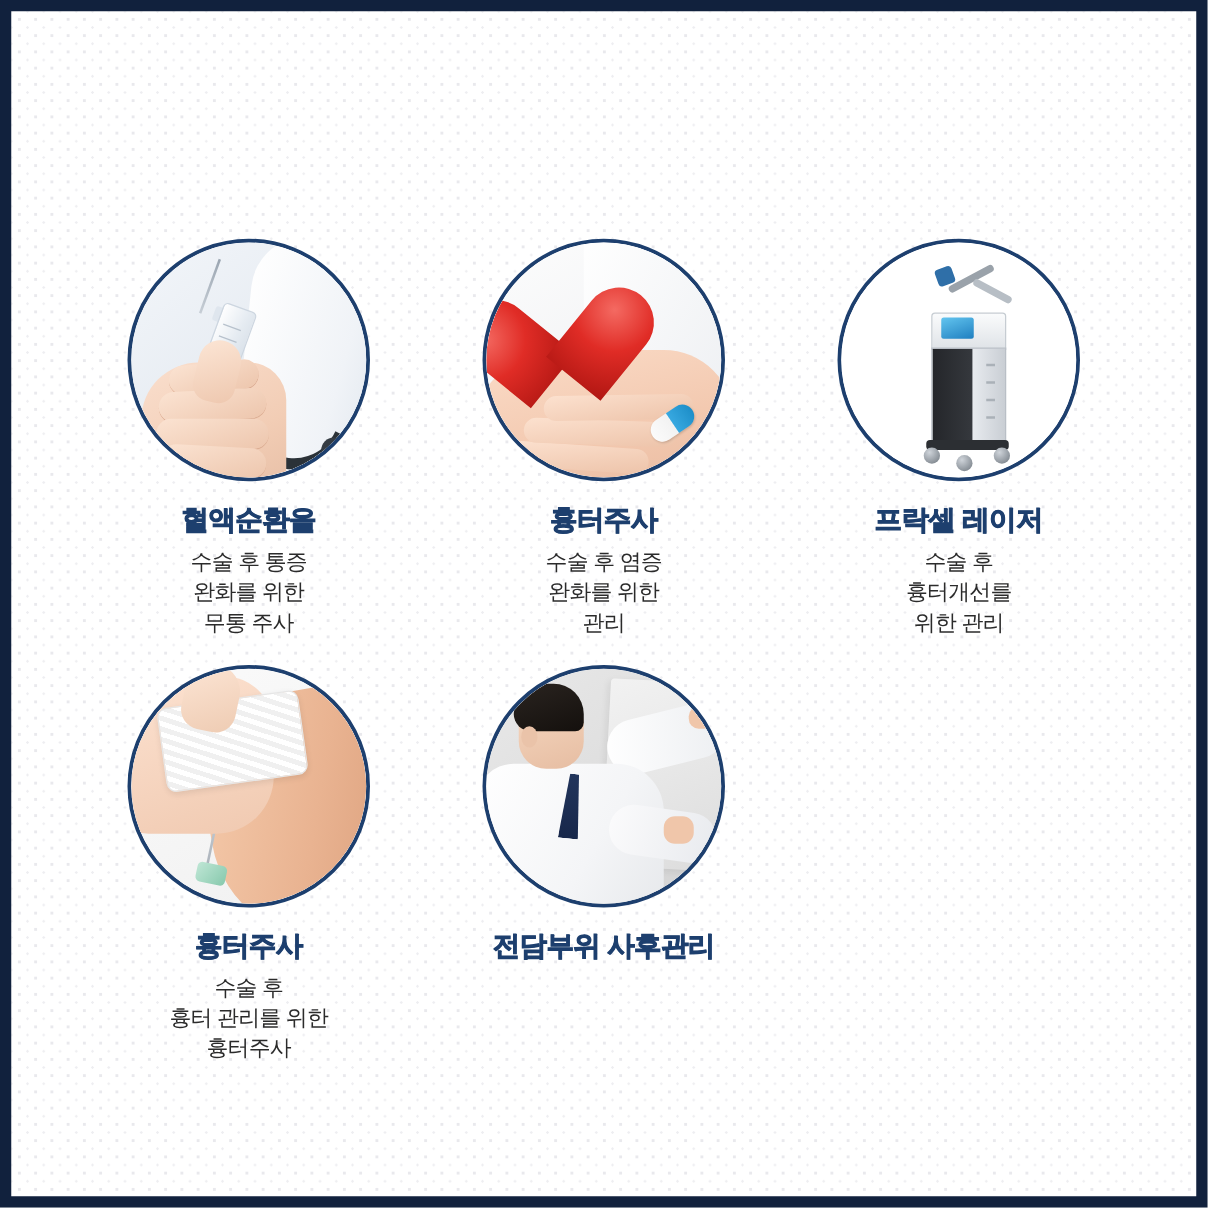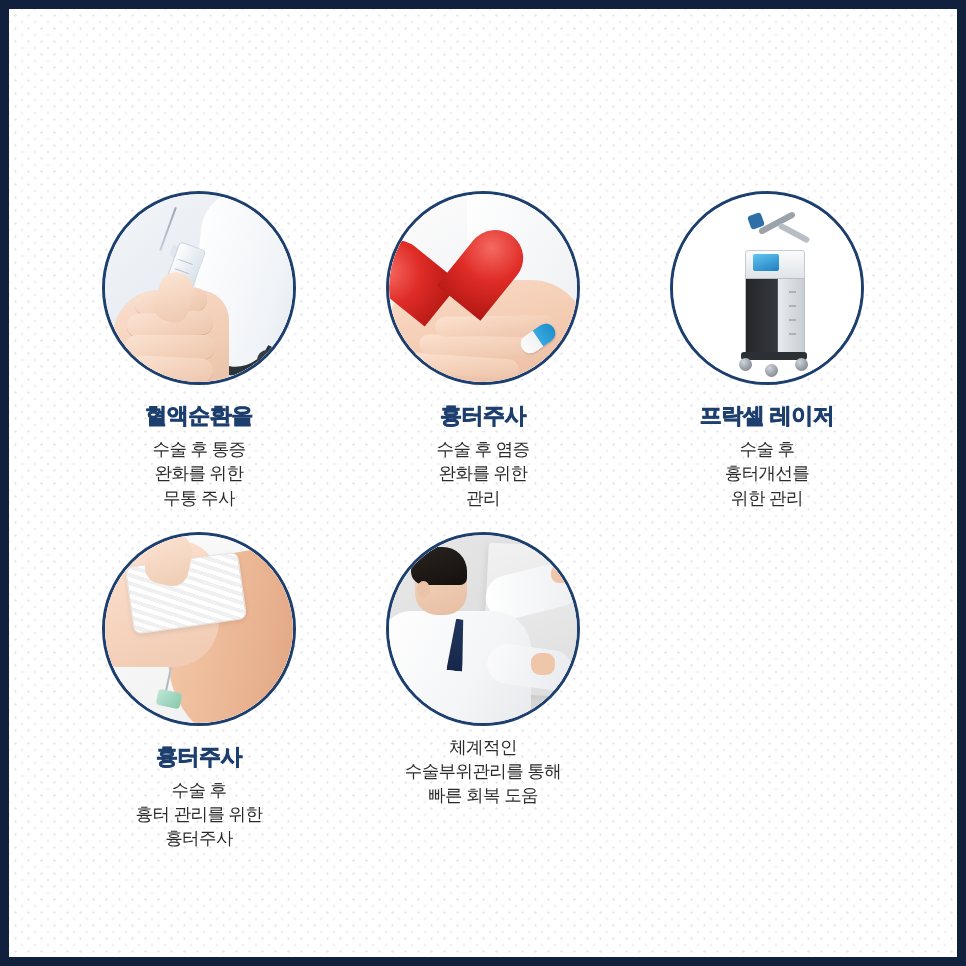--- a/index.html
+++ b/index.html
@@ -479,19 +479,17 @@
           <div class="hand1"></div>
           <div class="coat"></div>
           <div class="head"></div>
           <div class="hair"></div>
           <div class="ear"></div>
           <div class="tie"></div>
           <div class="armlow"></div>
           <div class="hand2"></div>
         </div>
       </div>
-      <div class="card-desc">체계적인
-수술부위관리를 통해
-빠른 회복 도움</div>
+      <div class="card-title">전담부위 사후관리</div>
     </div>
 
   </div>
 </div>
 
 </body></html>

